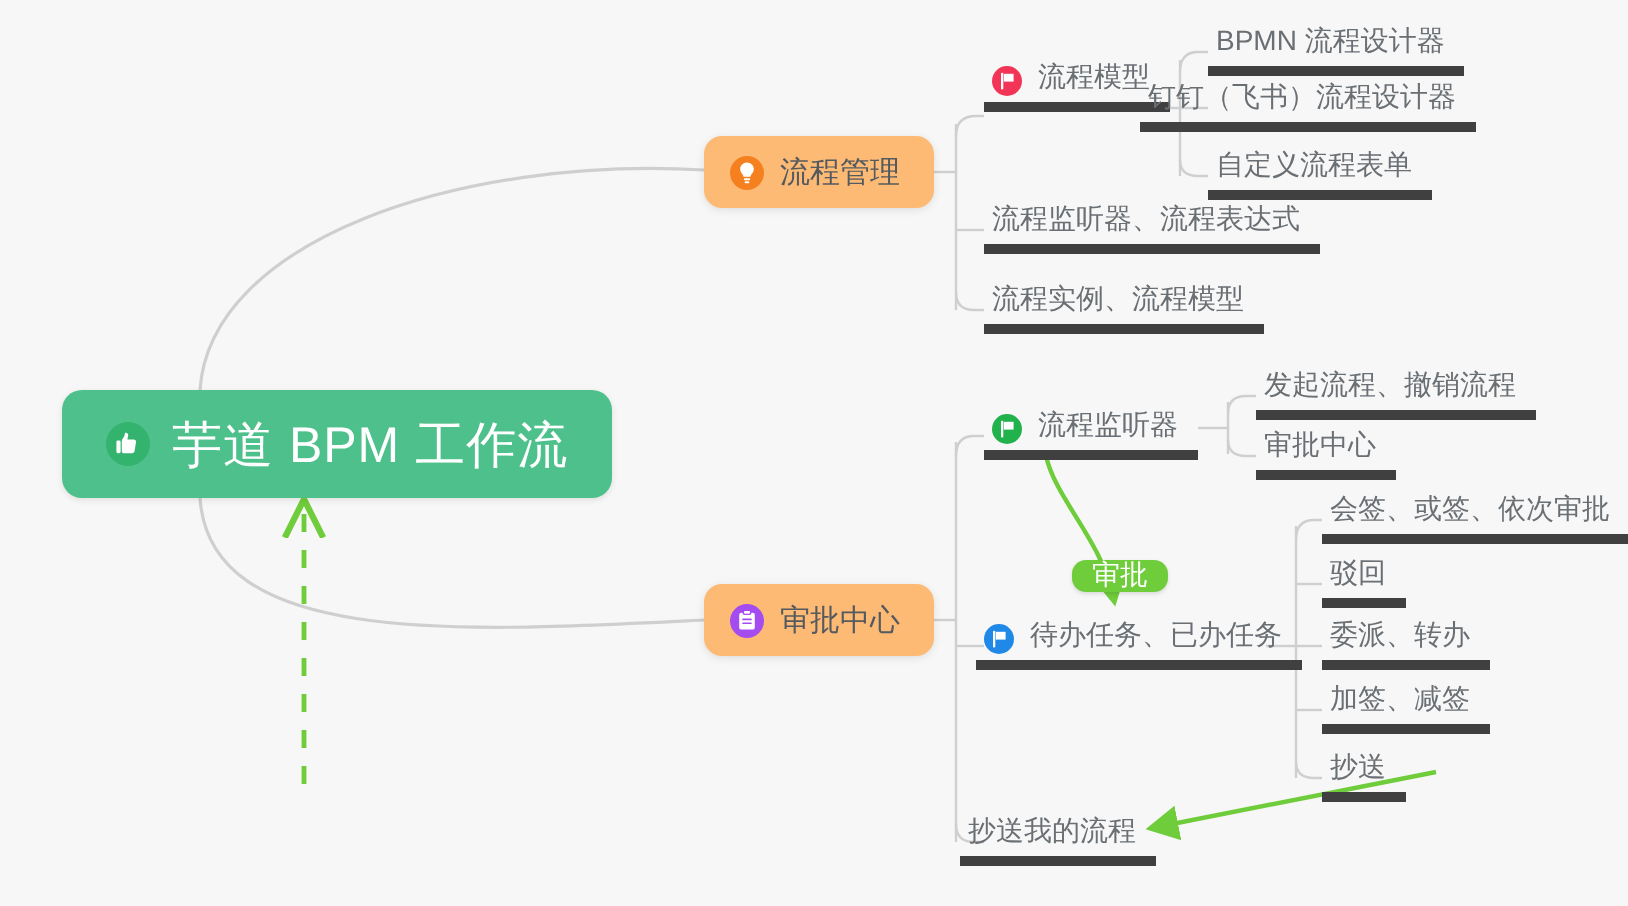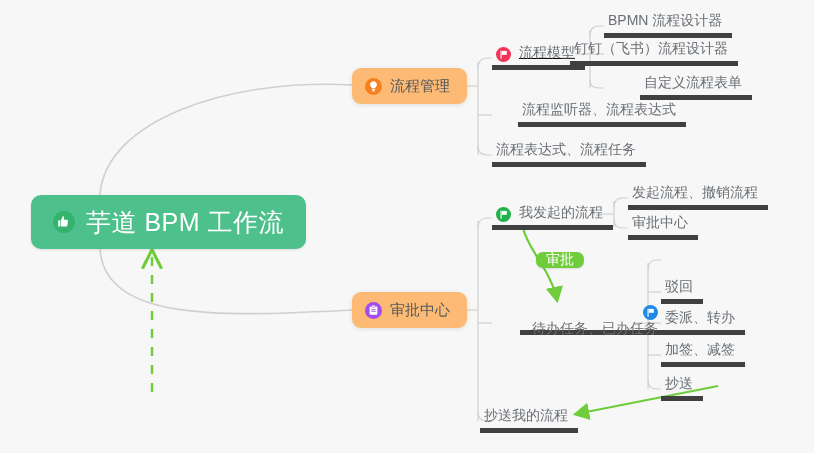--- a/index.html
+++ b/index.html
@@ -82,20 +82,21 @@
 
   
   .badge-node {
     background: #6fcc3a;
     border-radius: 7px;
     height: 16px;
     padding: 0 10px;
     justify-content: flex-end;
     box-shadow: 0 1px 2px rgba(0,0,0,0.12);
     z-index: 5;
+    margin-top: 28px;
   }
   .badge-label {
     color: #ffffff;
     font-size: 14px;
   }
 
   
   .icon {
     flex: 0 0 auto;
     display: inline-flex;
@@ -199,63 +200,63 @@
         <circle cx="8.5" cy="8.5" r="8.5" fill="#a44cf0"></circle>
         <rect x="4.6" y="4.4" width="7.8" height="8.4" rx="1.1" fill="#ffffff"></rect>
         <rect x="6.6" y="3.1" width="3.8" height="2.1" rx="0.9" fill="#ffffff" stroke="#a44cf0" stroke-width="0.7"></rect>
         <rect x="6.1" y="7.3" width="4.8" height="0.85" rx="0.42" fill="#a44cf0"></rect>
         <rect x="6.1" y="9.2" width="4.8" height="0.85" rx="0.42" fill="#a44cf0"></rect>
       </svg>
     </span>
     <span class="card-label">审批中心</span>
   </div>
 
-  <div class="node line-node with-icon" style="left:492px; top:40px;text-decoration:underline;">
+  <div class="node line-node with-icon" style="left:492px; top:26px;">
     <span class="icon icon-15">
       <svg viewBox="0 0 15 15" width="15" height="15">
         <circle cx="7.5" cy="7.5" r="7.5" fill="#f23557"></circle>
         <rect x="4.5" y="3.4" width="1.15" height="8.3" rx="0.5" fill="#ffffff"></rect>
         <path d="M5.9 3.9h4.9v3.9H5.9z" fill="#ffffff"></path>
       </svg>
     </span>
     <span class="line-label">流程模型</span>
   </div>
 
-  <div class="node line-node" style="left:492px; top:97px;margin-left:26px;">
+  <div class="node line-node" style="left:492px; top:97px;">
     <span class="line-label">流程监听器、流程表达式</span>
   </div>
 
   <div class="node line-node" style="left:492px; top:137px;">
-    <span class="line-label">流程表达式、流程任务</span>
+    <span class="line-label">流程实例、流程模型</span>
   </div>
 
   <div class="node line-node" style="left:604px; top:8px;">
     <span class="line-label">BPMN 流程设计器</span>
   </div>
 
   <div class="node line-node" style="left:570px; top:36px;">
     <span class="line-label">钉钉（飞书）流程设计器</span>
   </div>
 
-  <div class="node line-node" style="left:604px; top:70px;margin-left:36px;">
+  <div class="node line-node" style="left:604px; top:70px;">
     <span class="line-label">自定义流程表单</span>
   </div>
 
   <div class="node line-node with-icon" style="left:492px; top:200px;">
     <span class="icon icon-15">
       <svg viewBox="0 0 15 15" width="15" height="15">
         <circle cx="7.5" cy="7.5" r="7.5" fill="#22b24c"></circle>
         <rect x="4.5" y="3.4" width="1.15" height="8.3" rx="0.5" fill="#ffffff"></rect>
         <path d="M5.9 3.9h4.9v3.9H5.9z" fill="#ffffff"></path>
       </svg>
     </span>
-    <span class="line-label">我发起的流程</span>
-  </div>
-
-  <div class="node line-node with-icon" style="left:520px; top:305px;flex-direction:column;">
+    <span class="line-label">流程监听器</span>
+  </div>
+
+  <div class="node line-node with-icon" style="left:488px; top:305px;">
     <span class="icon icon-15">
       <svg viewBox="0 0 15 15" width="15" height="15">
         <circle cx="7.5" cy="7.5" r="7.5" fill="#2089e8"></circle>
         <rect x="4.5" y="3.4" width="1.15" height="8.3" rx="0.5" fill="#ffffff"></rect>
         <path d="M5.9 3.9h4.9v3.9H5.9z" fill="#ffffff"></path>
       </svg>
     </span>
     <span class="line-label">待办任务、已办任务</span>
   </div>
 
@@ -264,20 +265,23 @@
   </div>
 
   <div class="node line-node" style="left:628px; top:180px;">
     <span class="line-label">发起流程、撤销流程</span>
   </div>
 
   <div class="node line-node" style="left:628px; top:210px;">
     <span class="line-label">审批中心</span>
   </div>
 
+  <div class="node line-node" style="left:661px; top:242px;">
+    <span class="line-label">会签、或签、依次审批</span>
+  </div>
 
   <div class="node line-node" style="left:661px; top:274px;">
     <span class="line-label">驳回</span>
   </div>
 
   <div class="node line-node" style="left:661px; top:305px;">
     <span class="line-label">委派、转办</span>
   </div>
 
   <div class="node line-node" style="left:661px; top:337px;">

